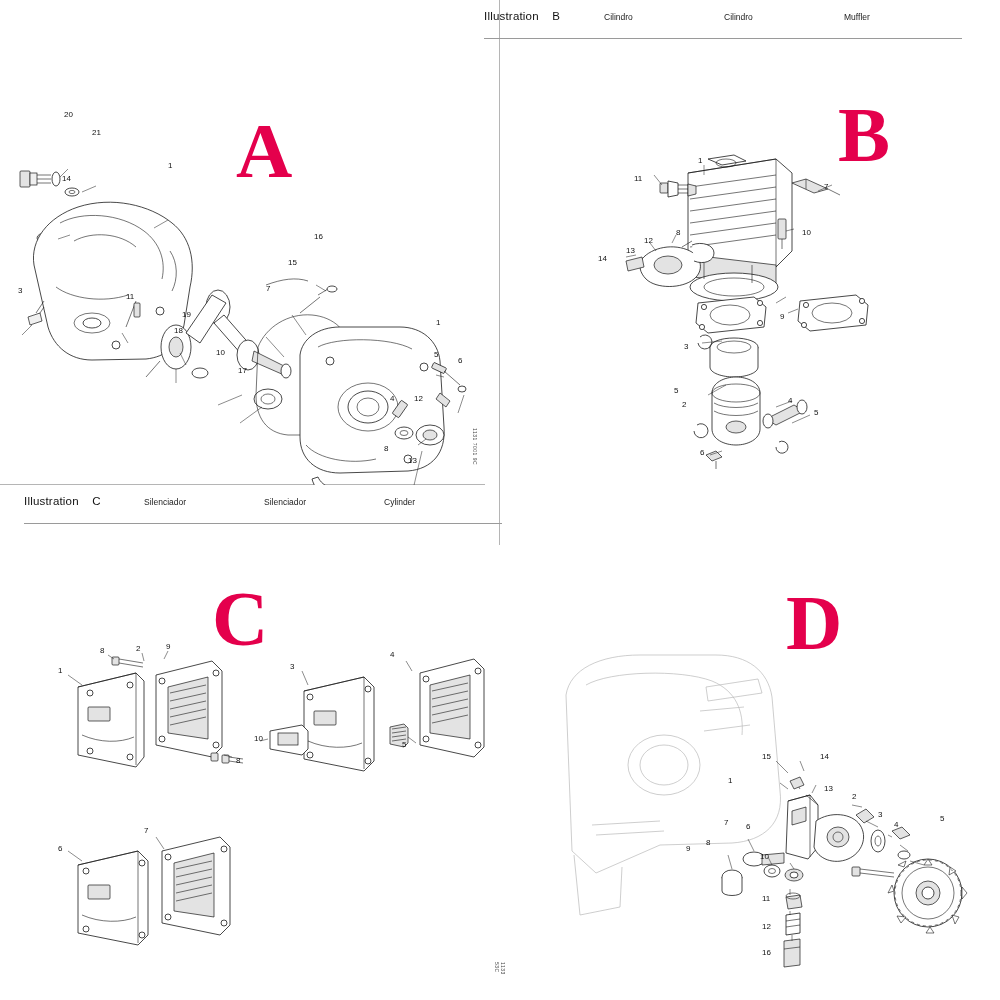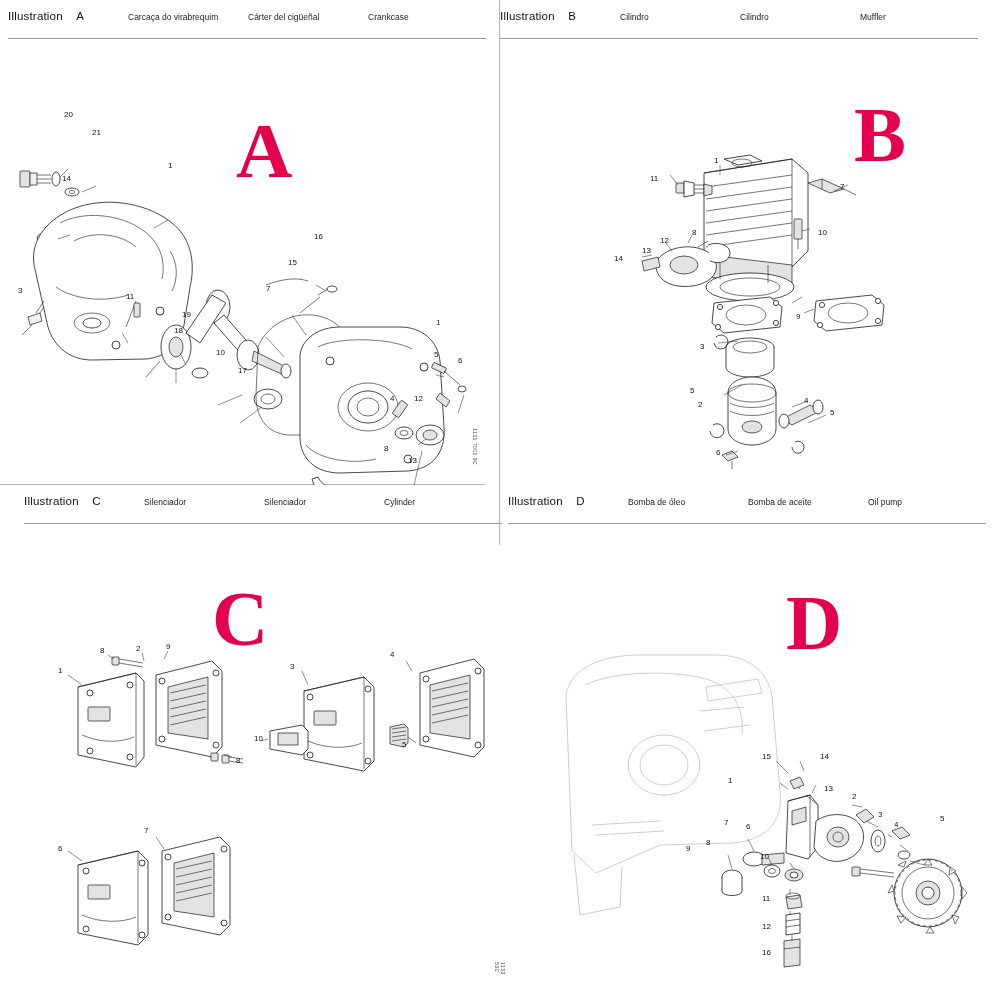--- a/index.html
+++ b/index.html
@@ -7,21 +7,21 @@
     width:1000px;height:1000px;
     background:#ffffff;
     font-family:"Liberation Sans", sans-serif;
     color:#111;
     overflow:hidden;
     position:relative;
   }
   .sheet{position:absolute;inset:0;}
   .quad{position:absolute;width:500px;height:500px;box-sizing:border-box;}
   .q-a{left:0;top:0;}
-  .q-b{left:492px;top:0;text-align:center;}
+  .q-b{left:476px;top:0;text-align:center;}
   .q-c{left:16px;top:485px;}
   .q-d{left:500px;top:485px;}
 
   
   .hdr{
     position:absolute;left:0;top:0;width:100%;height:40px;
     box-sizing:border-box;
   }
   .hdr .ill{
     position:absolute;left:8px;top:10px;
@@ -68,30 +68,20 @@
 </style>
 </head>
 <body>
 
 <div class="sheet">
 
   <div class="vline"></div>
   <div class="hline"></div>
 
   <div class="quad q-a">
-    <div class="hdr">
-      <div class="ill">
-        <span>Illustration</span>
-        <span class="lt">A</span>
-      </div>
-      <div class="n1">Carcaça do virabrequim</div>
-      <div class="n2">Cárter del cigüeñal</div>
-      <div class="n3">Crankcase</div>
-      <div class="rule"></div>
-    </div>
 
     <div class="bigletter la">A</div>
     <div class="code code-a">1131 7001 9C</div>
 
     <svg class="fig" style="left:0;top:55px;" width="500" height="430" viewBox="0 0 500 430">
 
       <g>
         <rect class="fillgg" x="20" y="116" width="10" height="16" rx="1"></rect>
         <rect class="fillg" x="30" y="118" width="7" height="12"></rect>
         <path class="ln2" d="M37 120 h14 M37 124 h14 M37 128 h14"></path>
@@ -433,30 +423,20 @@
         <text class="num" x="238" y="116">10</text>
         <text class="num" x="374" y="32">4</text>
         <text class="num" x="386" y="122">5</text>
         <text class="num" x="42" y="226">6</text>
         <text class="num" x="128" y="208">7</text>
       </g>
     </svg>
   </div>
 
   <div class="quad q-d">
-    <div class="hdr">
-      <div class="ill">
-        <span>Illustration</span>
-        <span class="lt">D</span>
-      </div>
-      <div class="n1">Bomba de óleo</div>
-      <div class="n2">Bomba de aceite</div>
-      <div class="n3">Oil pump</div>
-      <div class="rule"></div>
-    </div>
 
     <div class="bigletter" style="left:286px;top:99px;">D</div>
 
     <svg class="fig" style="left:0;top:130px;" width="500" height="370" viewBox="0 0 500 370">
 
       <g>
         <path class="ghost" d="M66 80 C70 54 100 40 140 40 L216 40 C248 40 268 56 272 82
           L280 176 C284 208 264 226 232 228 L160 230 L96 258 L72 236 Z"></path>
         <path class="ghost" d="M86 70 C110 56 180 54 212 66 C236 76 244 96 242 120"></path>
         <ellipse class="ghost" cx="164" cy="150" rx="36" ry="30"></ellipse>

